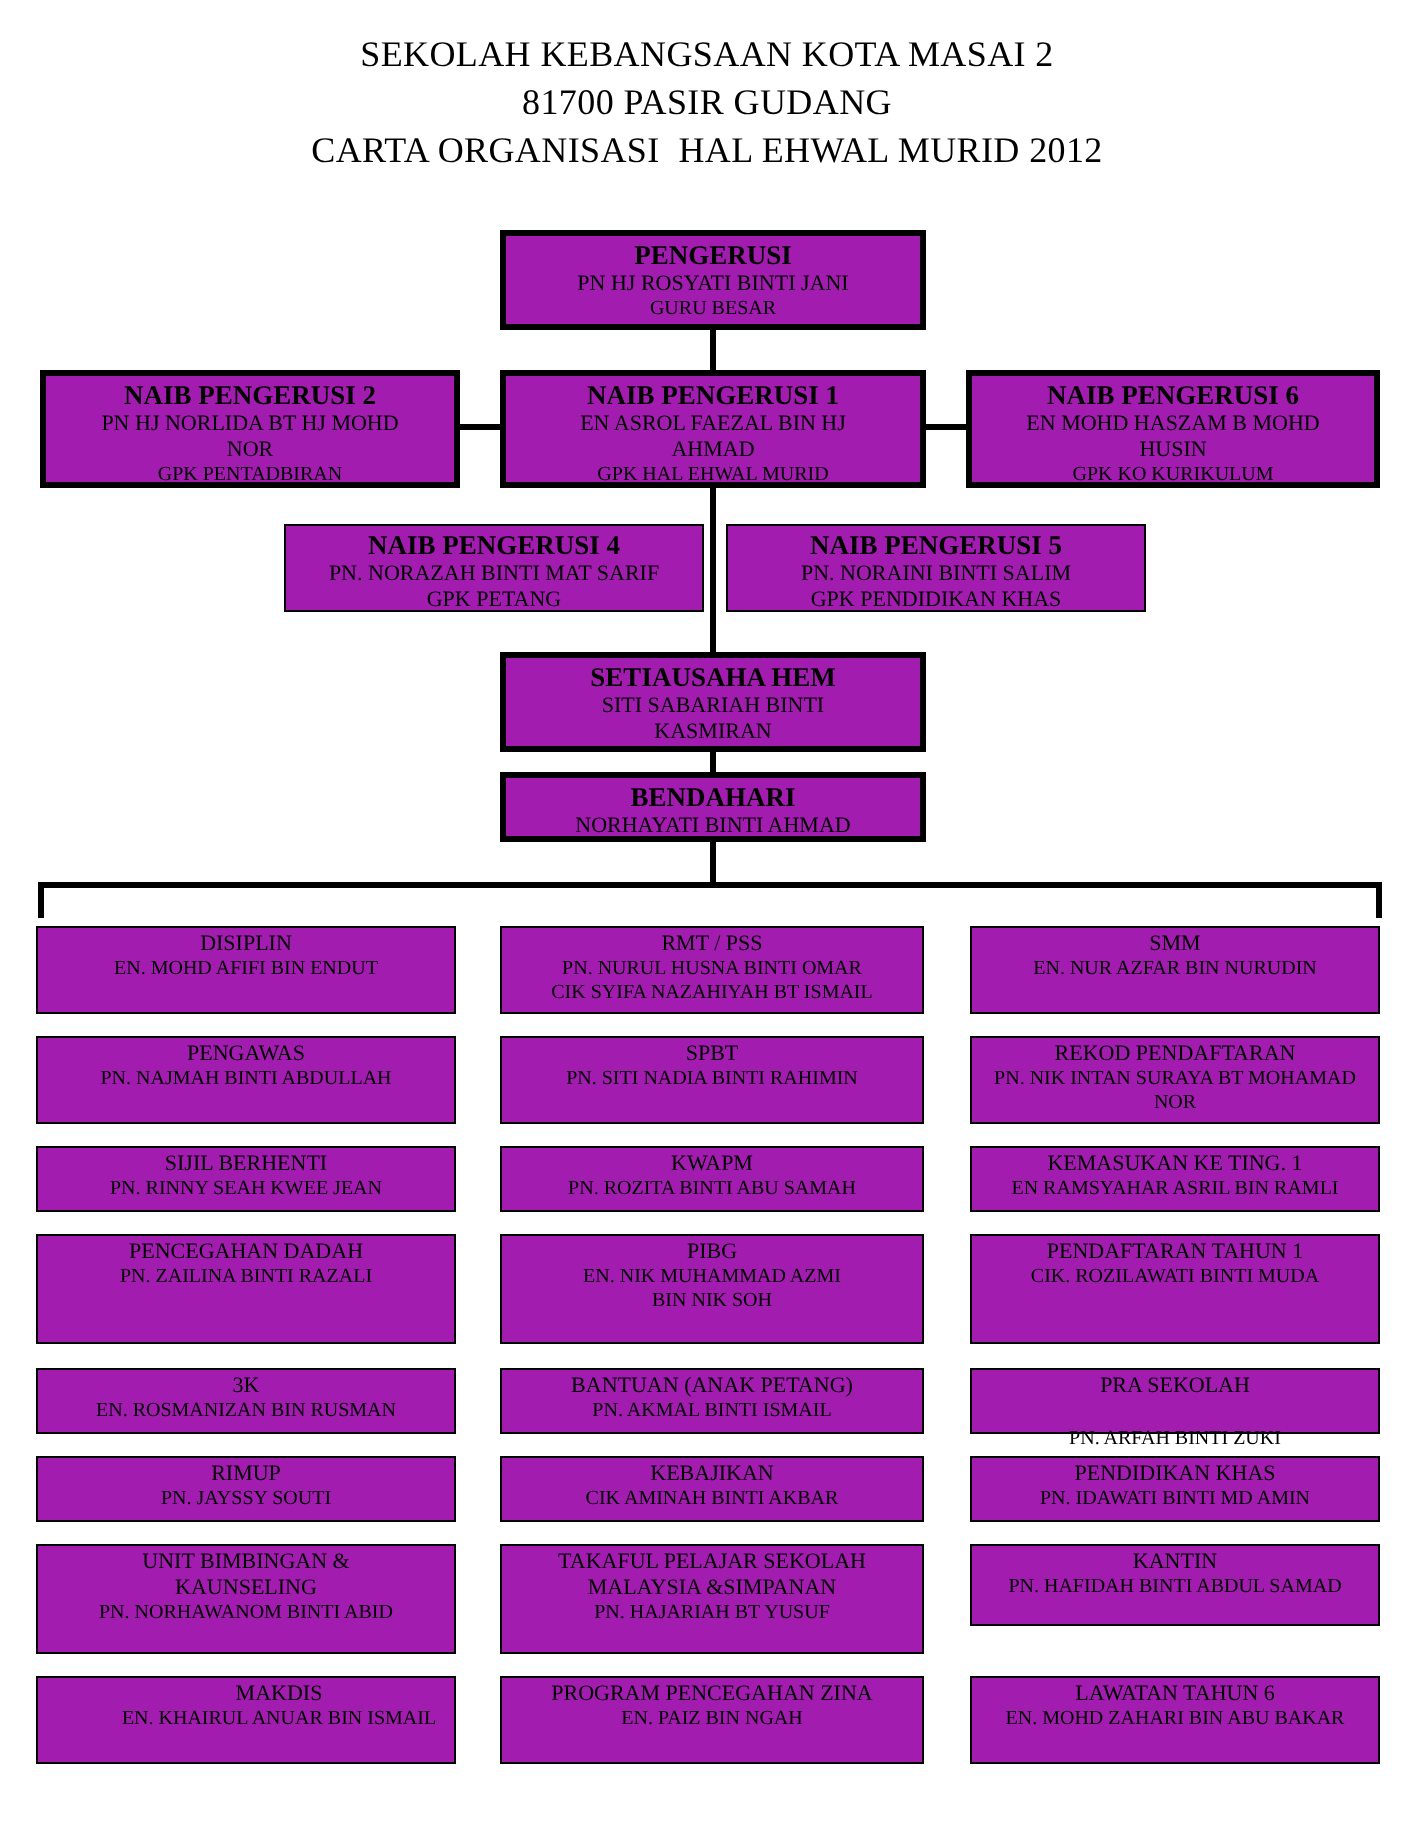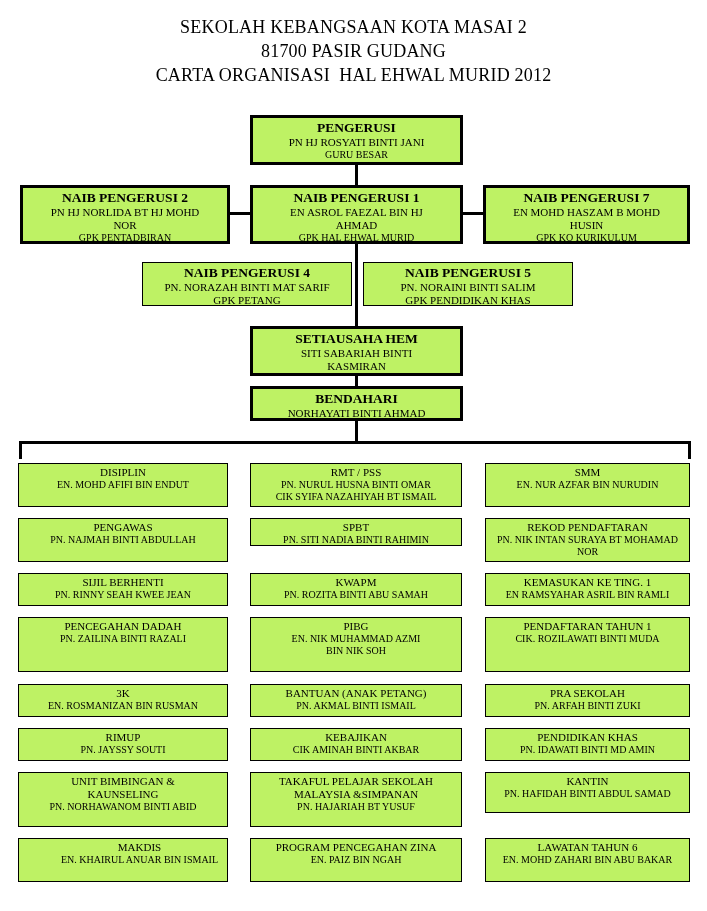--- a/index.html
+++ b/index.html
@@ -26,21 +26,21 @@
     font-size: 18px;
     letter-spacing: 0.2px;
     white-space: pre;
   }
 
   
   .box {
     position: absolute;
     box-sizing: border-box;
     border: 1px solid #000;
-    background: #bef264;
+    background: #a21caf;
     text-align: center;
     display: flex;
     flex-direction: column;
     justify-content: flex-start;
     align-items: center;
     padding-top: 2px;
     z-index: 2;
   }
   .box.thick { border-width: 3px; }
 
@@ -114,21 +114,21 @@
 </div>
 
 <div class="box thick" style="left:250px; top:185px; width:213px; height:59px;">
   <div class="bt big">NAIB PENGERUSI 1</div>
   <div class="sub">EN ASROL  FAEZAL  BIN HJ</div>
   <div class="sub">AHMAD</div>
   <div class="sub sm">GPK HAL EHWAL MURID</div>
 </div>
 
 <div class="box thick" style="left:483px; top:185px; width:207px; height:59px;">
-  <div class="bt big">NAIB PENGERUSI 7</div>
+  <div class="bt big">NAIB PENGERUSI 6</div>
   <div class="sub">EN MOHD HASZAM  B MOHD</div>
   <div class="sub">HUSIN</div>
   <div class="sub sm">GPK KO KURIKULUM</div>
 </div>
 
 <div class="box" style="left:142px; top:262px; width:210px; height:44px;">
   <div class="bt big">NAIB PENGERUSI 4</div>
   <div class="sub">PN. NORAZAH BINTI MAT SARIF</div>
   <div class="sub">GPK PETANG</div>
 </div>
@@ -182,21 +182,21 @@
     </div>
     <div class="box" style="left: 18px; top: 838px; width: 210px; height: 44px; padding-left: 33px;">
       <div class="sub">MAKDIS</div>
       <div class="sub sm">EN. KHAIRUL ANUAR BIN ISMAIL</div>
     </div>
     <div class="box" style="left: 250px; top: 463px; width: 212px; height: 44px;">
       <div class="sub">RMT / PSS</div>
       <div class="sub sm">PN. NURUL HUSNA BINTI OMAR</div>
       <div class="sub sm">CIK SYIFA NAZAHIYAH BT ISMAIL</div>
     </div>
-    <div class="box" style="left: 250px; top: 518px; width: 212px; height: 28px;">
+    <div class="box" style="left: 250px; top: 518px; width: 212px; height: 44px;">
       <div class="sub">SPBT</div>
       <div class="sub sm">PN. SITI NADIA BINTI  RAHIMIN</div>
     </div>
     <div class="box" style="left: 250px; top: 573px; width: 212px; height: 33px;">
       <div class="sub">KWAPM</div>
       <div class="sub sm">PN. ROZITA BINTI ABU SAMAH</div>
     </div>
     <div class="box" style="left: 250px; top: 617px; width: 212px; height: 55px;">
       <div class="sub">PIBG</div>
       <div class="sub sm">EN. NIK  MUHAMMAD AZMI</div>
@@ -229,21 +229,21 @@
       <div class="sub sm">NOR</div>
     </div>
     <div class="box" style="left: 485px; top: 573px; width: 205px; height: 33px;">
       <div class="sub">KEMASUKAN  KE TING. 1</div>
       <div class="sub sm">EN RAMSYAHAR ASRIL  BIN RAMLI</div>
     </div>
     <div class="box" style="left: 485px; top: 617px; width: 205px; height: 55px;">
       <div class="sub">PENDAFTARAN  TAHUN 1</div>
       <div class="sub sm">CIK. ROZILAWATI BINTI MUDA</div>
     </div>
-    <div class="box" style="left: 485px; top: 684px; width: 205px; height: 33px;">
+    <div class="box" style="left: 485px; top: 684px; width: 205px; height: 33px; gap: 14px;">
       <div class="sub">PRA SEKOLAH</div>
       <div class="sub sm">PN.  ARFAH  BINTI  ZUKI</div>
     </div>
     <div class="box" style="left: 485px; top: 728px; width: 205px; height: 33px;">
       <div class="sub">PENDIDIKAN KHAS</div>
       <div class="sub sm">PN. IDAWATI BINTI MD AMIN</div>
     </div>
     <div class="box" style="left: 485px; top: 772px; width: 205px; height: 41px;">
       <div class="sub">KANTIN</div>
       <div class="sub sm">PN. HAFIDAH BINTI ABDUL SAMAD</div>

